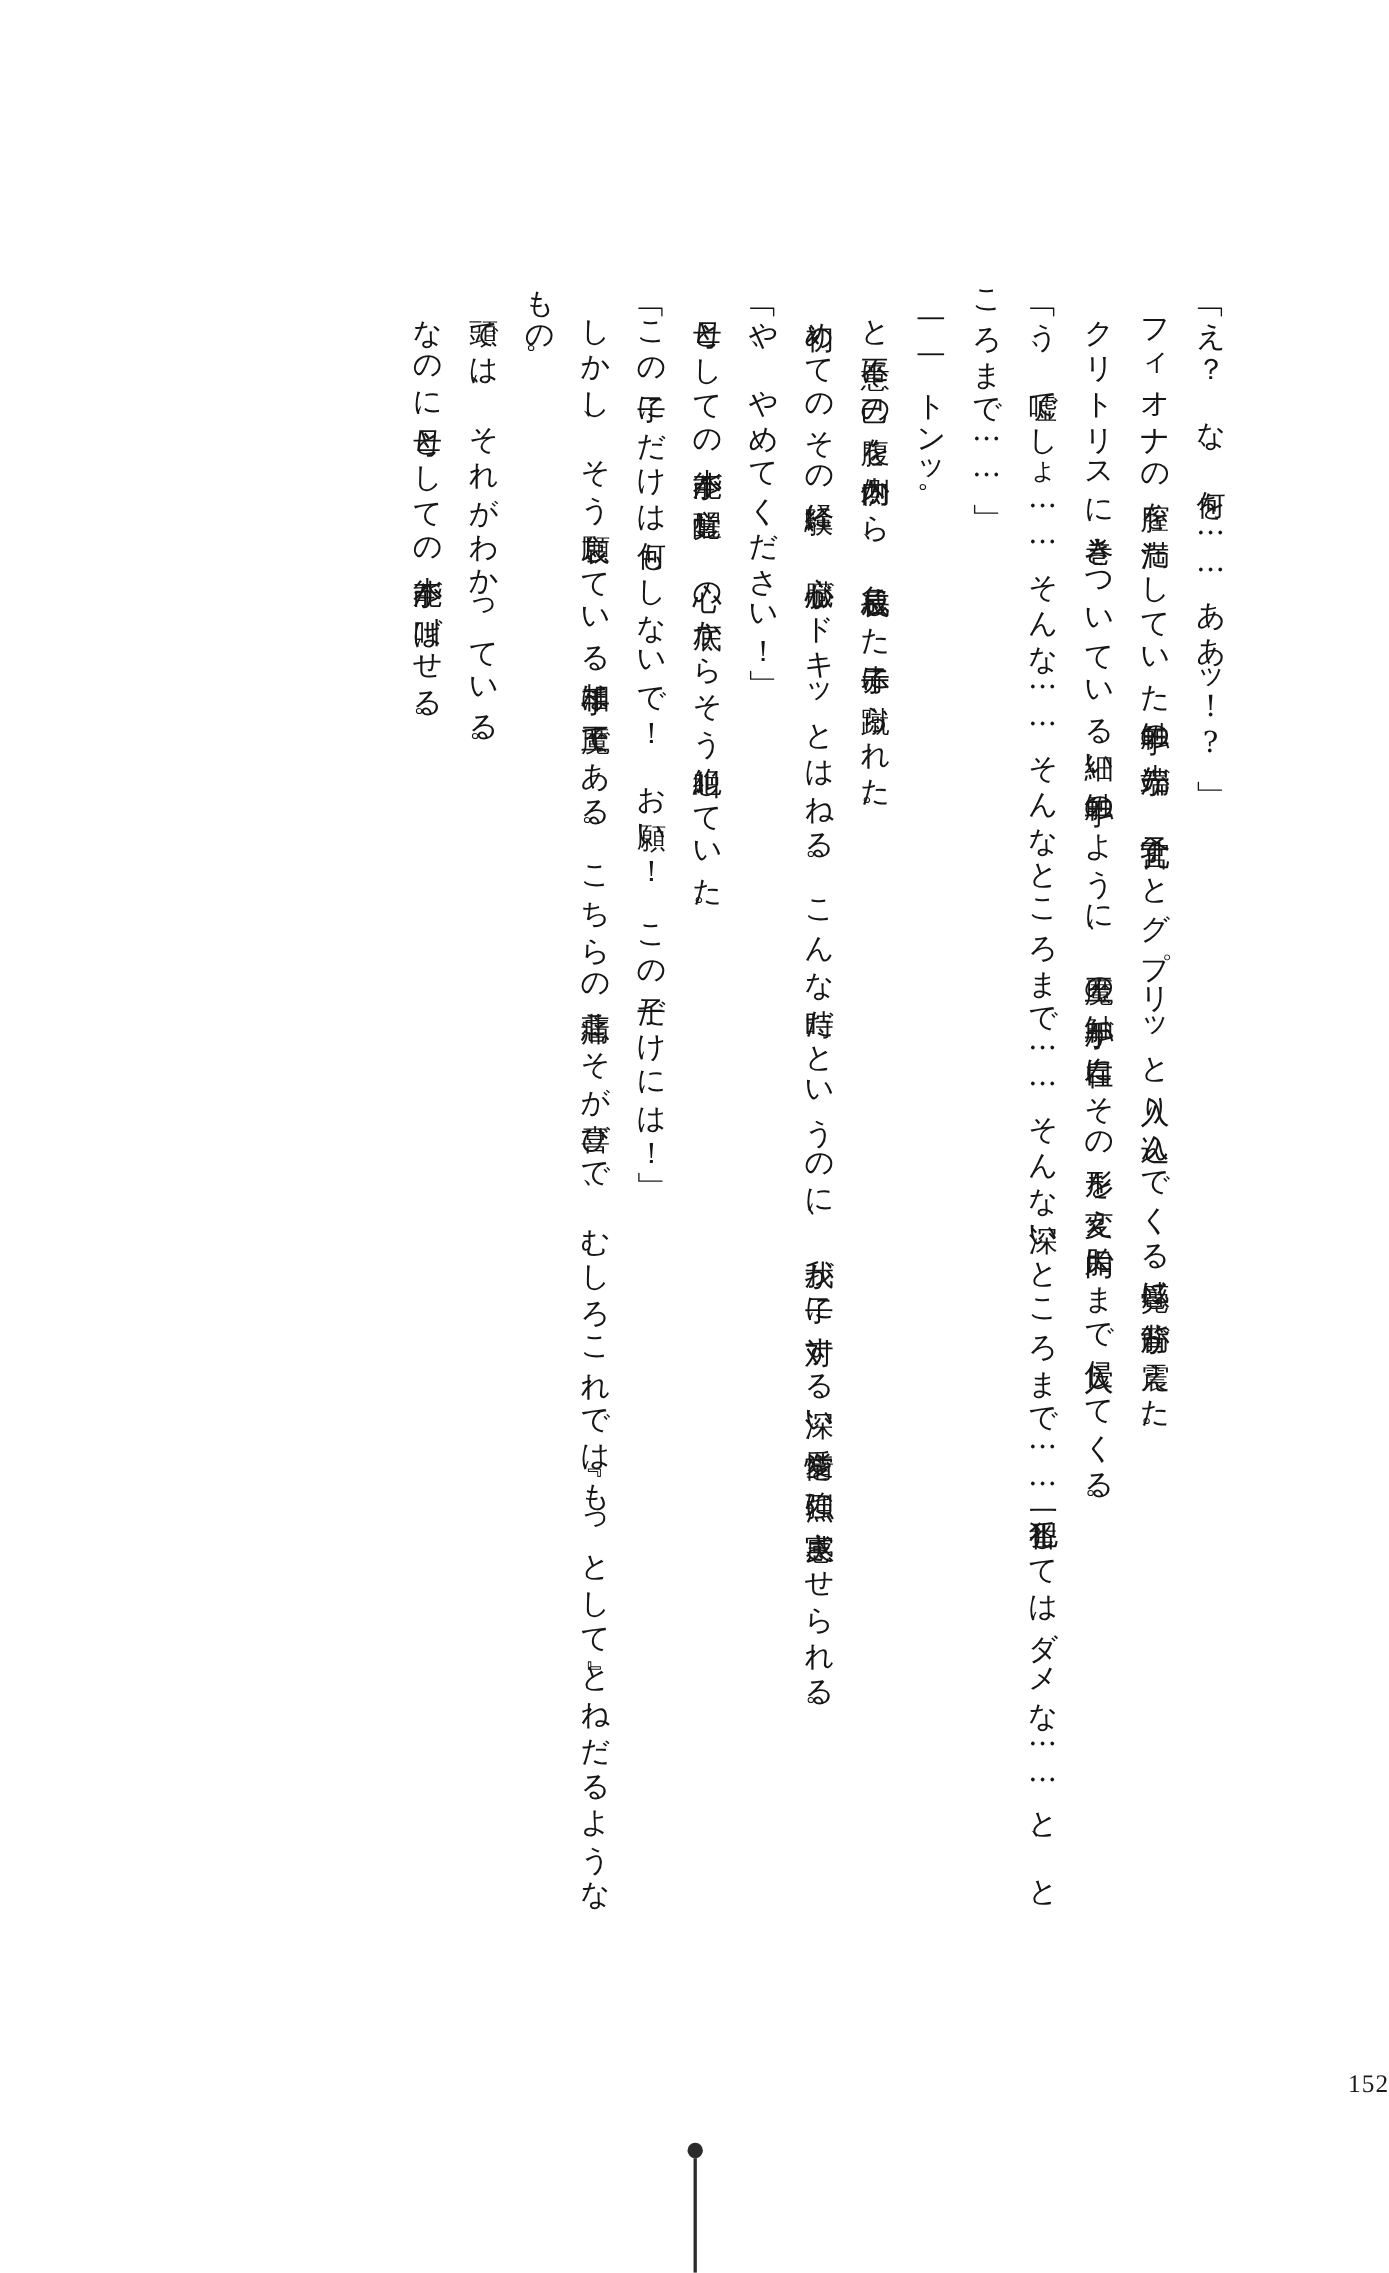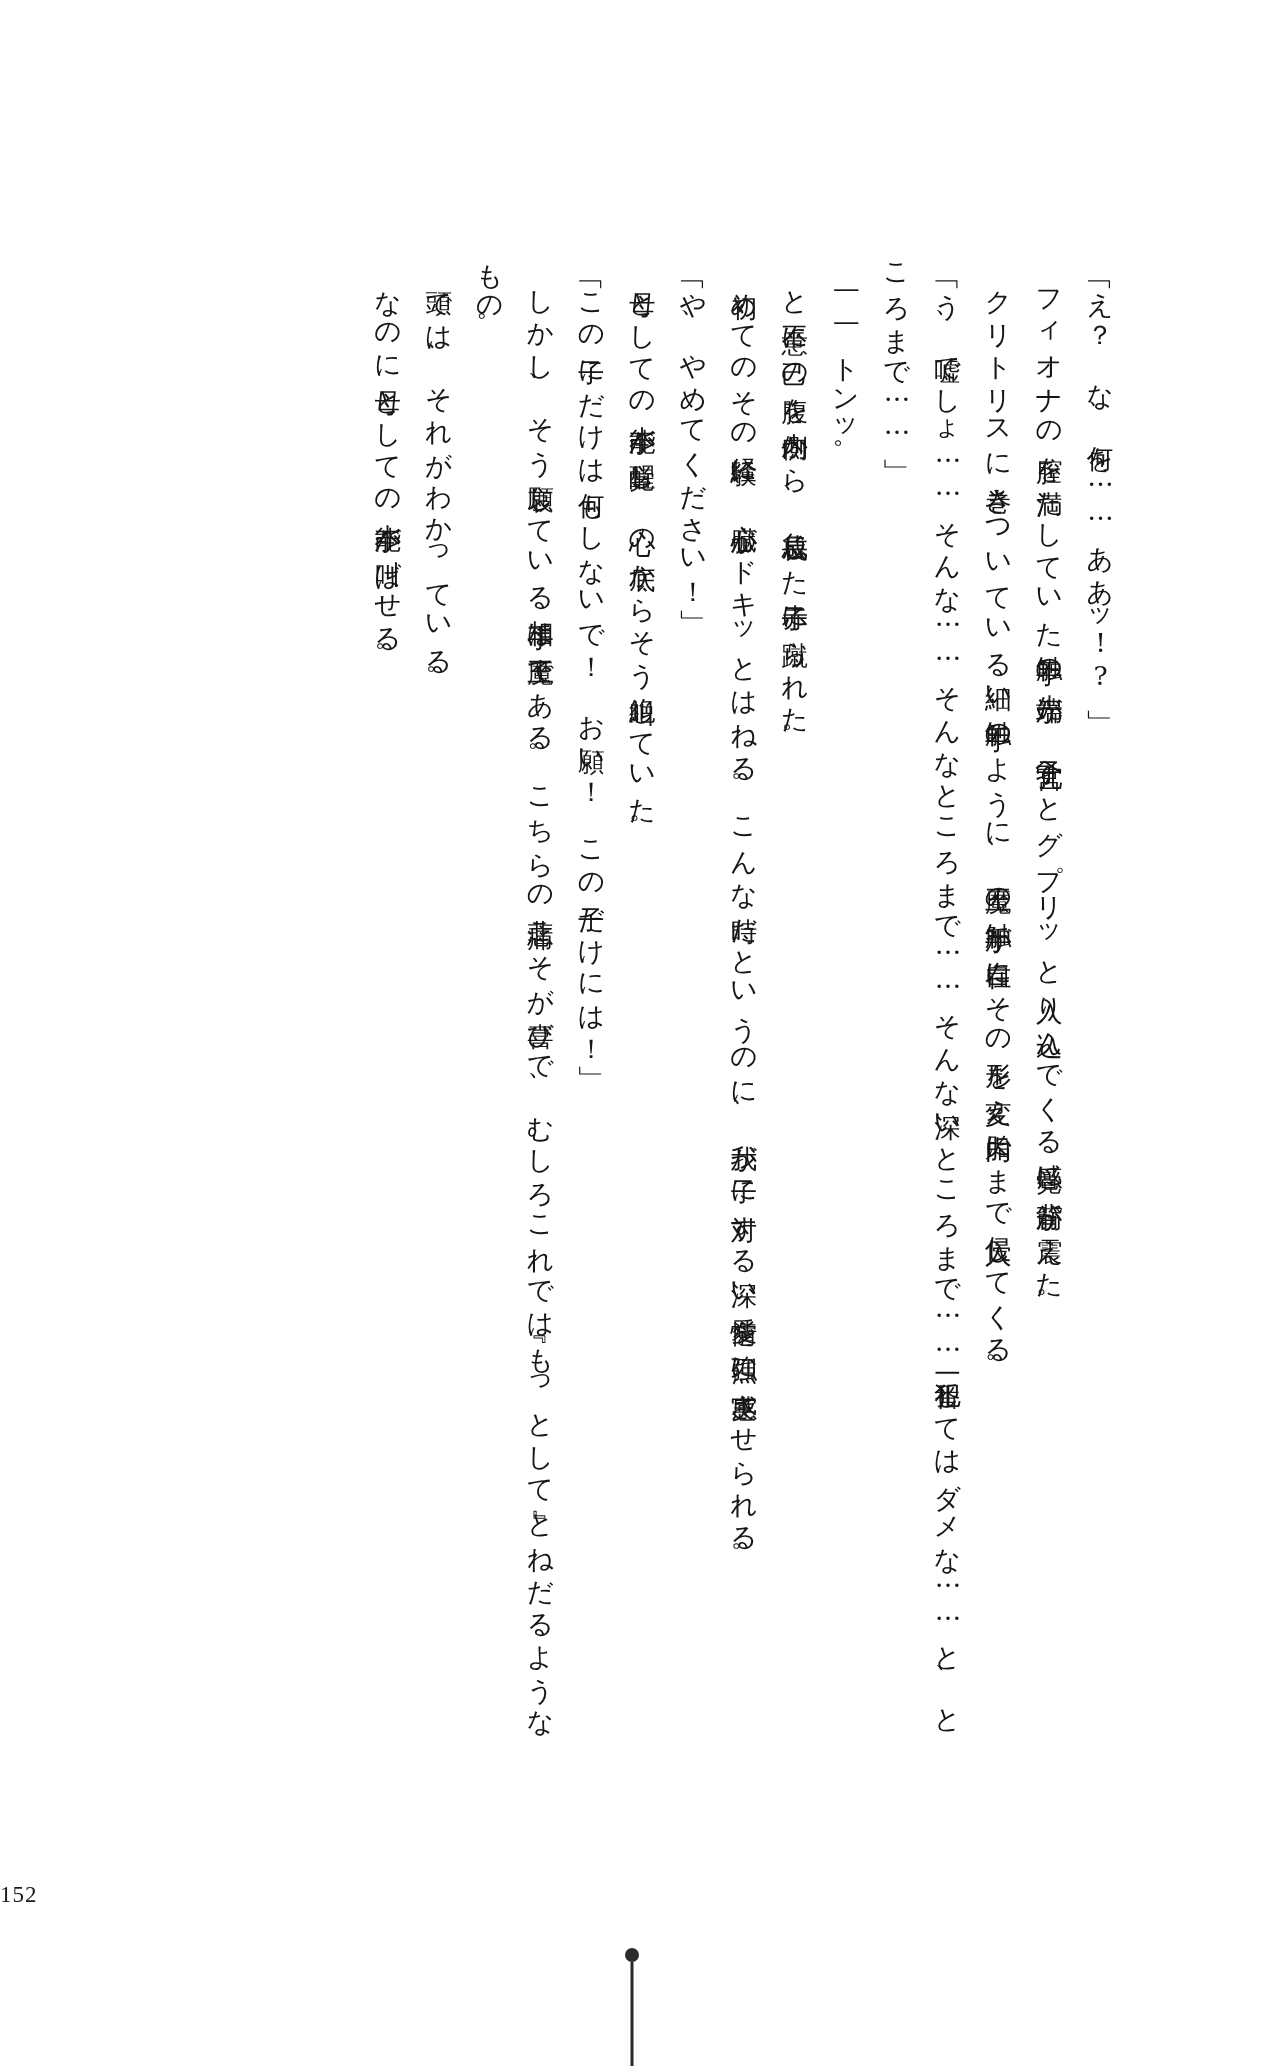--- a/index.html
+++ b/index.html
@@ -49,21 +49,21 @@
 
   .text-body p.indent {
     text-indent: 1em;
   }
 
   .page-number {
     position: absolute;
     left: 0;
     right: 0;
     top: 1882px;
-    text-align: left;
+    text-align: right;
     font-size: 23px;
     letter-spacing: 1px;
     color: #1a1a1a;
     font-family: "Liberation Serif", "DejaVu Serif", serif;
   }
 
   .footer-mark {
     position: absolute;
     left: 50%;
     top: 1948px;

